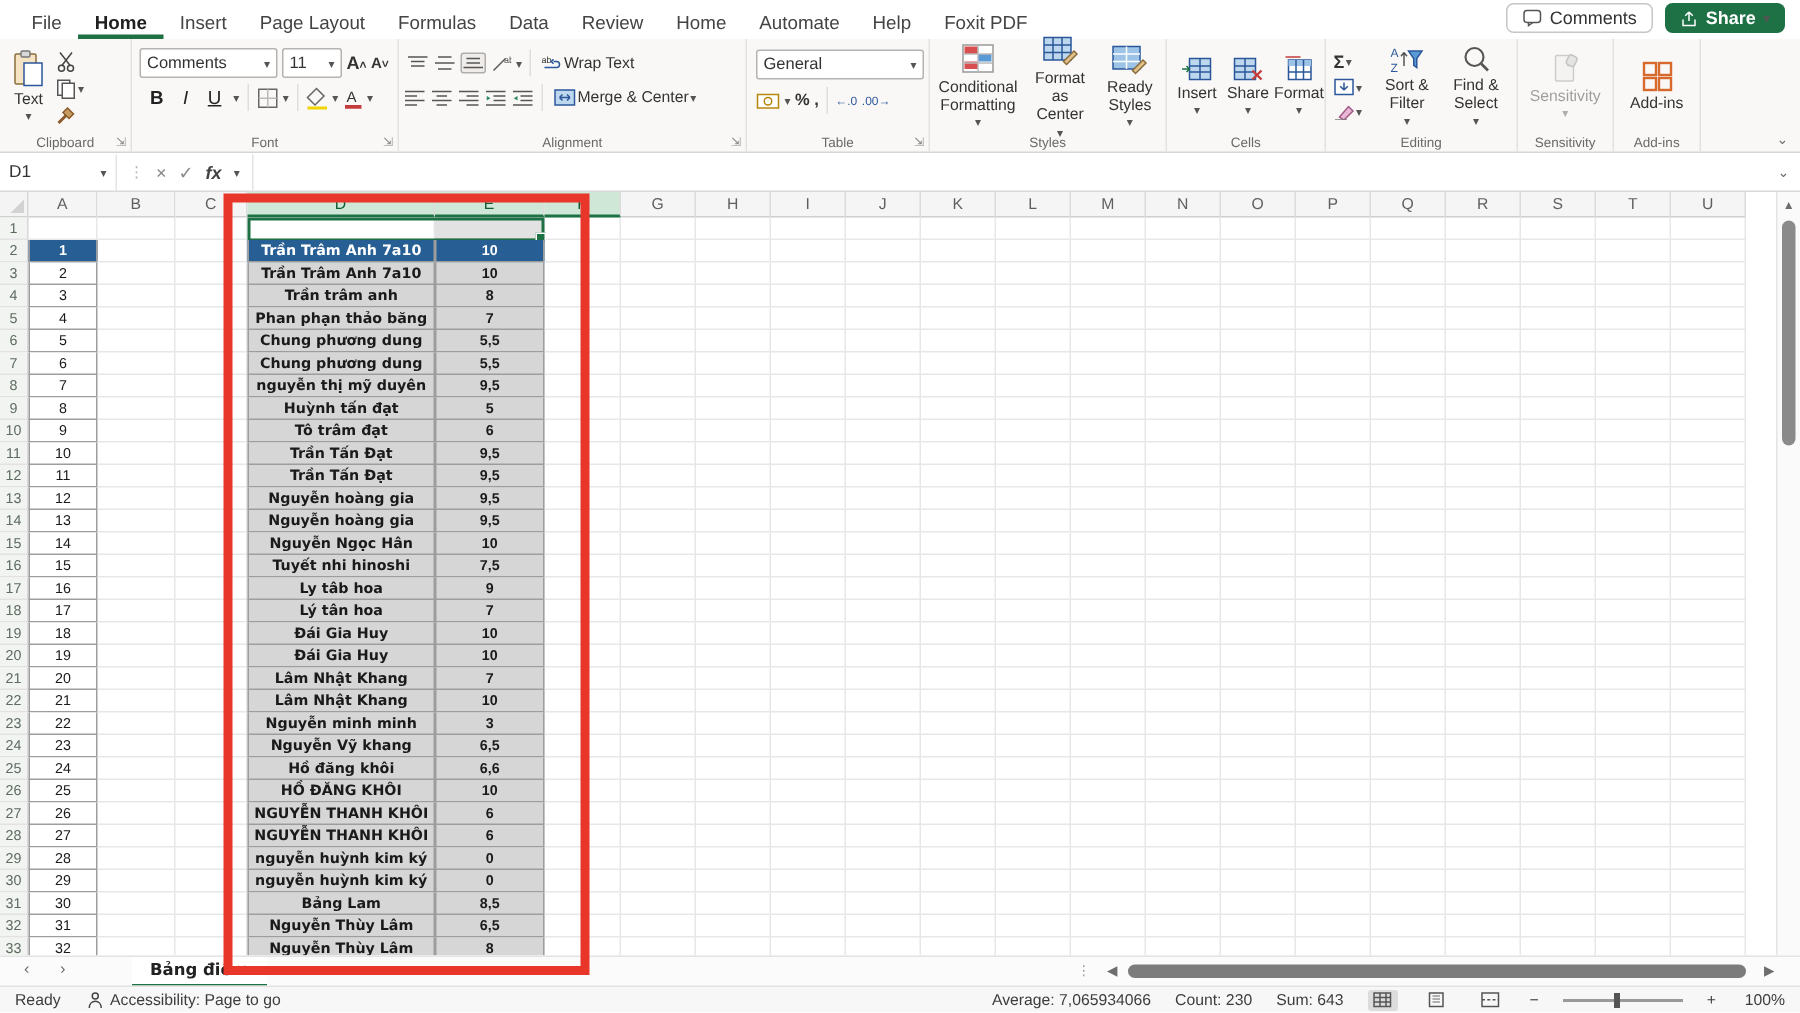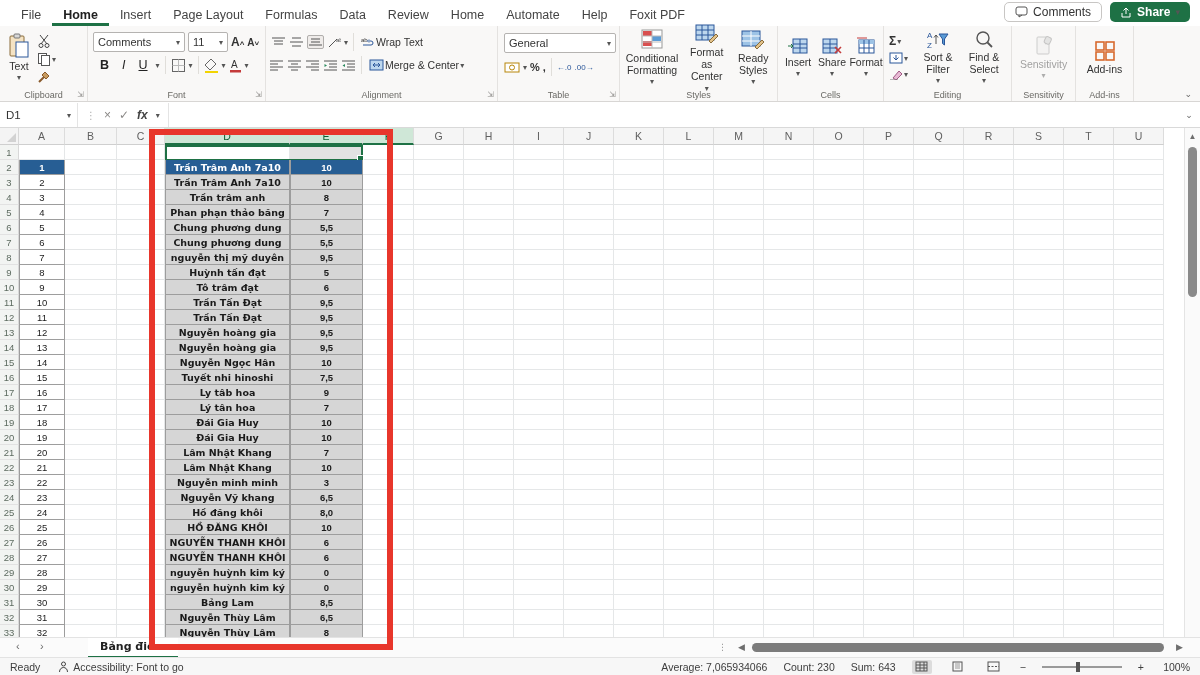--- a/index.html
+++ b/index.html
@@ -1094,21 +1094,21 @@
         <div class="gcell" style="width: 50px;"></div>
         <div class="gcell" style="width: 50px;"></div>
         <div class="gcell" style="width: 50px;"></div>
       </div>
       <div class="grow">
         <div class="rhdr">25</div>
         <div class="tcell" style="width: 46px;">24</div>
         <div class="gcell" style="width: 52px;"></div>
         <div class="gcell" style="width: 48px;"></div>
         <div class="tcell dcell viet" style="width: 125px;">Hồ đăng khôi</div>
-        <div class="tcell dcell" style="width: 73px;">8,0</div>
+        <div class="tcell dcell" style="width: 73px;">6,6</div>
         <div class="gcell" style="width: 51px;"></div>
         <div class="gcell" style="width: 50px;"></div>
         <div class="gcell" style="width: 50px;"></div>
         <div class="gcell" style="width: 50px;"></div>
         <div class="gcell" style="width: 50px;"></div>
         <div class="gcell" style="width: 50px;"></div>
         <div class="gcell" style="width: 50px;"></div>
         <div class="gcell" style="width: 50px;"></div>
         <div class="gcell" style="width: 50px;"></div>
         <div class="gcell" style="width: 50px;"></div>
@@ -1333,21 +1333,21 @@
 <div class="status">
   <div class="st-left">
     <span>Ready</span>
     <span style="display:flex;align-items:center;gap:4px">
         <i>
           <svg width="11" height="12" viewBox="0 0 11 12" xmlns="http://www.w3.org/2000/svg">
             <circle cx="5.5" cy="3" r="2" fill="none" stroke="#444"></circle>
             <path d="M1.5 11 c0-3 2-4.5 4-4.5 s4 1.5 4 4.5" fill="none" stroke="#444"></path>
           </svg>
         </i>
-        <span>Accessibility: Font to go</span>
+        <span>Accessibility: Page to go</span>
       </span>
   </div>
   <div class="st-right">
     <span>Average: 7,065934066</span>
     <span>Count: 230</span>
     <span>Sum: 643</span>
     <span class="viewico on">
         <i>
           <svg width="13" height="11" viewBox="0 0 13 11" xmlns="http://www.w3.org/2000/svg">
             <rect x="1" y="1" width="11" height="9" fill="none" stroke="#555"></rect>

